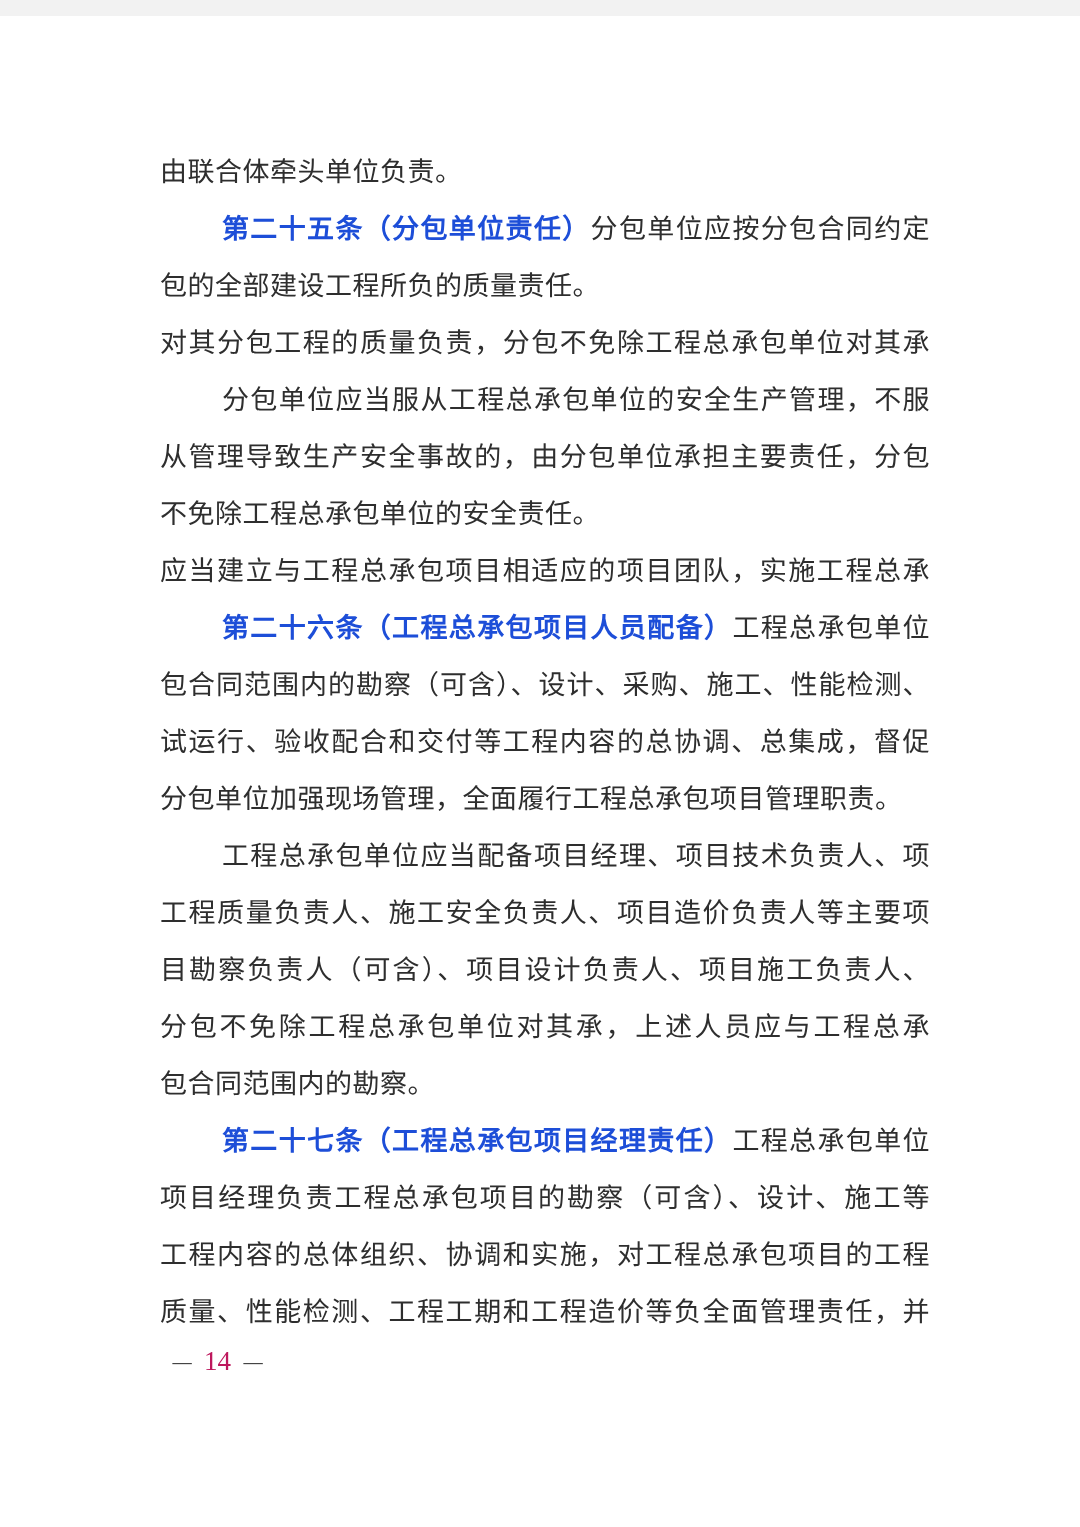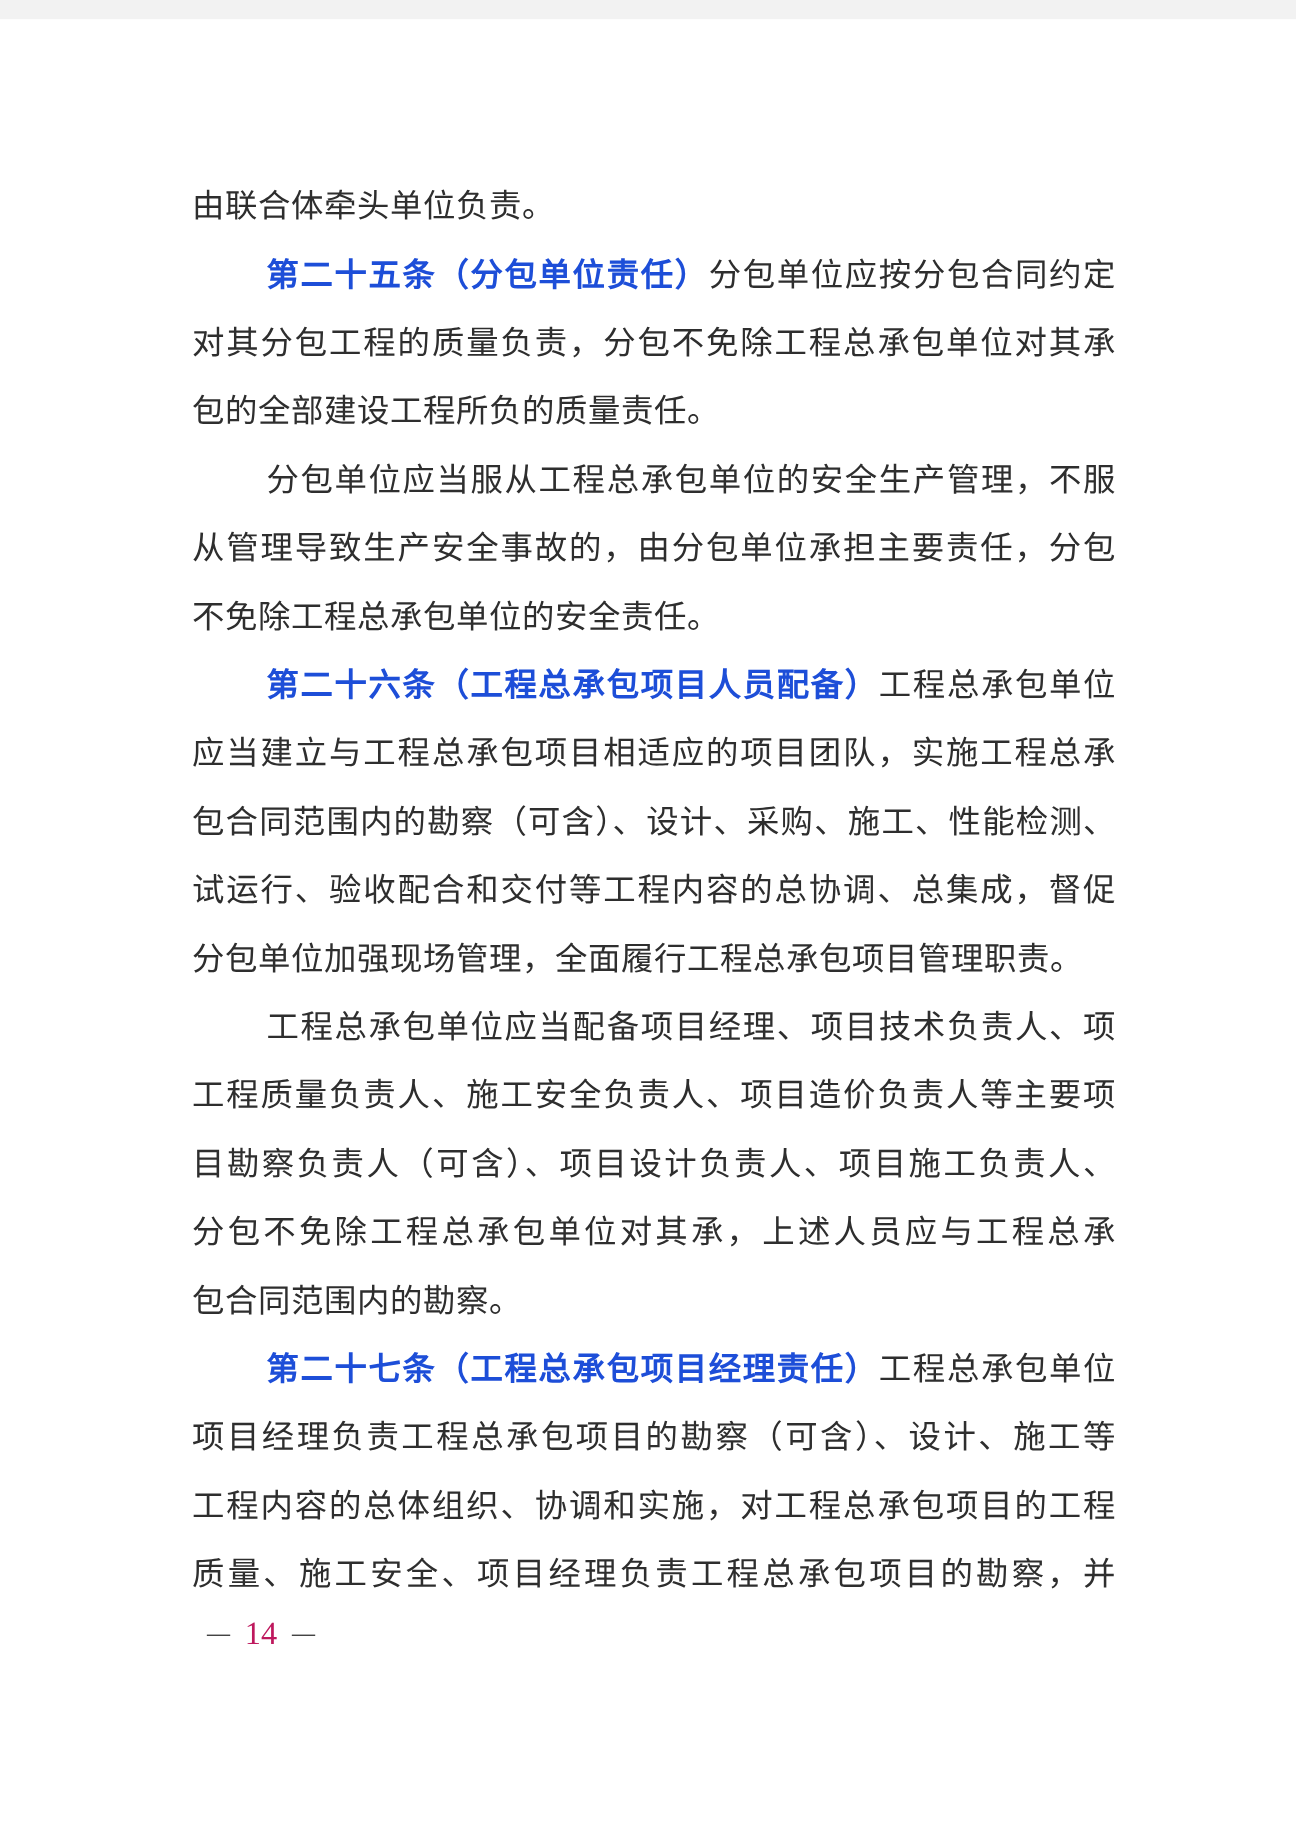--- a/index.html
+++ b/index.html
@@ -66,38 +66,38 @@
     color: #be185d;
   }
 </style>
 </head>
 <body>
 
 <div class="page">
   <div class="text-block" id="doc-lines">
       <div class="line"><span class="seg">由联合体牵头单位负责。</span></div>
       <div class="line fill indent"><span class="seg b">第二十五条（分包单位责任）</span><span class="seg">分包单位应按分包合同约定</span></div>
+      <div class="line"><span class="seg">包的全部建设工程所负的质量责任。</span></div>
       <div class="line fill"><span class="seg">对其分包工程的质量负责，分包不免除工程总承包单位对其承</span></div>
-      <div class="line"><span class="seg">包的全部建设工程所负的质量责任。</span></div>
       <div class="line fill indent"><span class="seg">分包单位应当服从工程总承包单位的安全生产管理，不服</span></div>
       <div class="line fill"><span class="seg">从管理导致生产安全事故的，由分包单位承担主要责任，分包</span></div>
       <div class="line"><span class="seg">不免除工程总承包单位的安全责任。</span></div>
+      <div class="line fill"><span class="seg">应当建立与工程总承包项目相适应的项目团队，实施工程总承</span></div>
       <div class="line fill indent"><span class="seg b">第二十六条（工程总承包项目人员配备）</span><span class="seg">工程总承包单位</span></div>
-      <div class="line fill"><span class="seg">应当建立与工程总承包项目相适应的项目团队，实施工程总承</span></div>
       <div class="line fill"><span class="seg">包合同范围内的勘察（可含）、设计、采购、施工、性能检测、</span></div>
       <div class="line fill"><span class="seg">试运行、验收配合和交付等工程内容的总协调、总集成，督促</span></div>
       <div class="line"><span class="seg">分包单位加强现场管理，全面履行工程总承包项目管理职责。</span></div>
       <div class="line fill indent"><span class="seg">工程总承包单位应当配备项目经理、项目技术负责人、项</span></div>
       <div class="line fill"><span class="seg">工程质量负责人、施工安全负责人、项目造价负责人等主要项</span></div>
       <div class="line fill"><span class="seg">目勘察负责人（可含）、项目设计负责人、项目施工负责人、</span></div>
       <div class="line fill"><span class="seg">分包不免除工程总承包单位对其承，上述人员应与工程总承</span></div>
       <div class="line"><span class="seg">包合同范围内的勘察。</span></div>
       <div class="line fill indent"><span class="seg b">第二十七条（工程总承包项目经理责任）</span><span class="seg">工程总承包单位</span></div>
       <div class="line fill"><span class="seg">项目经理负责工程总承包项目的勘察（可含）、设计、施工等</span></div>
       <div class="line fill"><span class="seg">工程内容的总体组织、协调和实施，对工程总承包项目的工程</span></div>
-      <div class="line fill"><span class="seg">质量、施工安全、项目经理负责工程总承包项目的勘察，并</span></div>
+      <div class="line fill"><span class="seg">质量、性能检测、工程工期和工程造价等负全面管理责任，并</span></div>
     </div>
   <div class="footer">
     <span class="dash">—</span>
     <span class="num">14</span>
     <span class="dash">—</span>
   </div>
 </div>
 
 </body></html>

